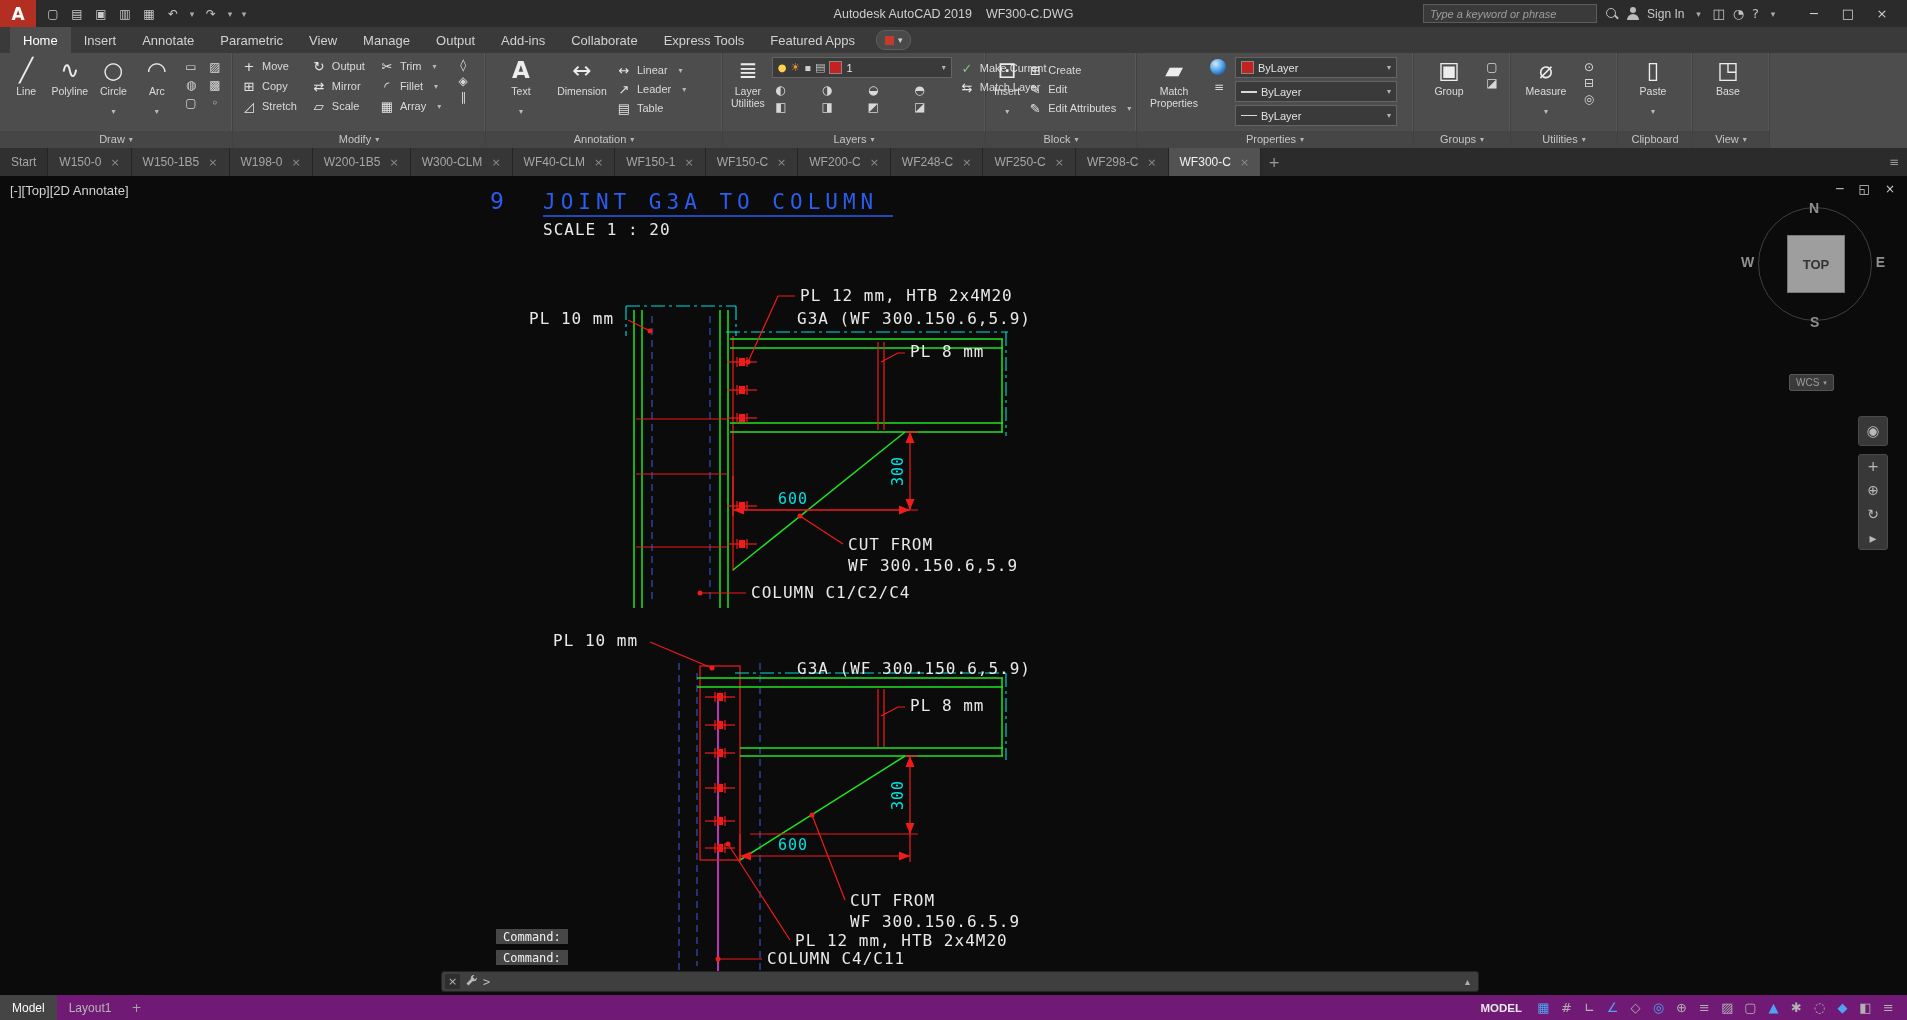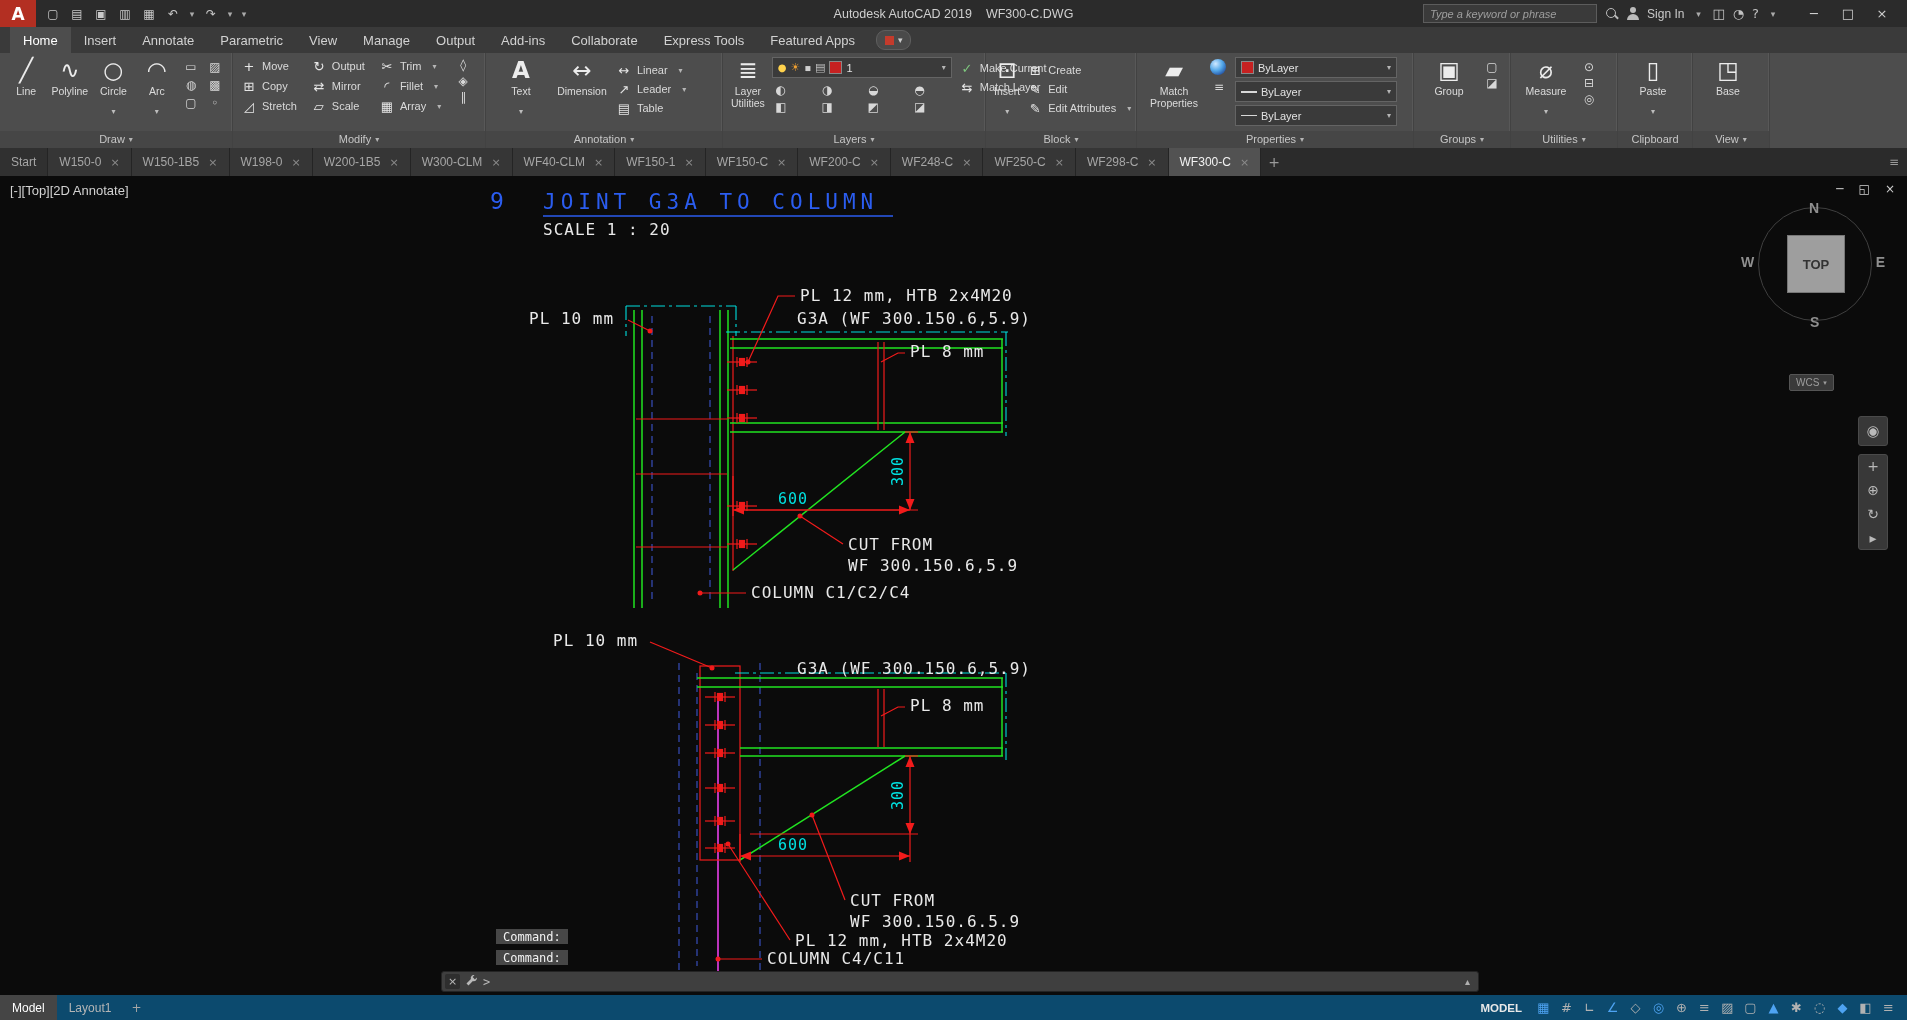--- a/index.html
+++ b/index.html
@@ -116,21 +116,21 @@
           border:1px solid #242424;border-radius:3px;display:flex;align-items:center;z-index:7;padding:0 3px;gap:5px;}
   .cmd-x{width:15px;height:15px;background:#2e2e2e;border-radius:2px;color:#b9b9b9;font-size:11px;
          display:flex;align-items:center;justify-content:center;}
   .cmd-input{flex:1;background:transparent;border:none;outline:none;color:#cfcfcf;
              font-family:"DejaVu Sans Mono",monospace;font-size:12px;font-style:italic;}
   .cmd-input::placeholder{color:#9a9a9a;font-style:italic;}
   .cmd-prompt{color:#b9b9b9;font-family:"DejaVu Sans Mono",monospace;font-size:12px;}
   .cmd-up{margin-left:auto;color:#b0b0b0;font-size:10px;padding:0 5px;}
 
   
-  .statusbar{position:absolute;left:0;top:995px;width:1907px;height:25px;background:#0c4a6e;
+  .statusbar{position:absolute;left:0;top:995px;width:1907px;height:25px;background:#701a75;
              display:flex;align-items:center;z-index:40;font-size:12px;}
   .stab{height:25px;display:flex;align-items:center;padding:0 12px;color:#b5b5b5;}
   .stab.active{background:#454545;color:#fff;}
   .stab-plus{color:#a5a5a5;padding:0 8px;}
   .sb-right{margin-left:auto;display:flex;align-items:center;gap:2px;padding-right:8px;}
   .sb-model{color:#e8e8e8;font-size:11.5px;font-weight:bold;padding:0 9px;}
   .sbi{width:21px;height:19px;display:flex;align-items:center;justify-content:center;
        color:#b2b2b2;font-size:13px;border-radius:2px;}
   .sbi.blue{color:#4ea3f2;}
 

